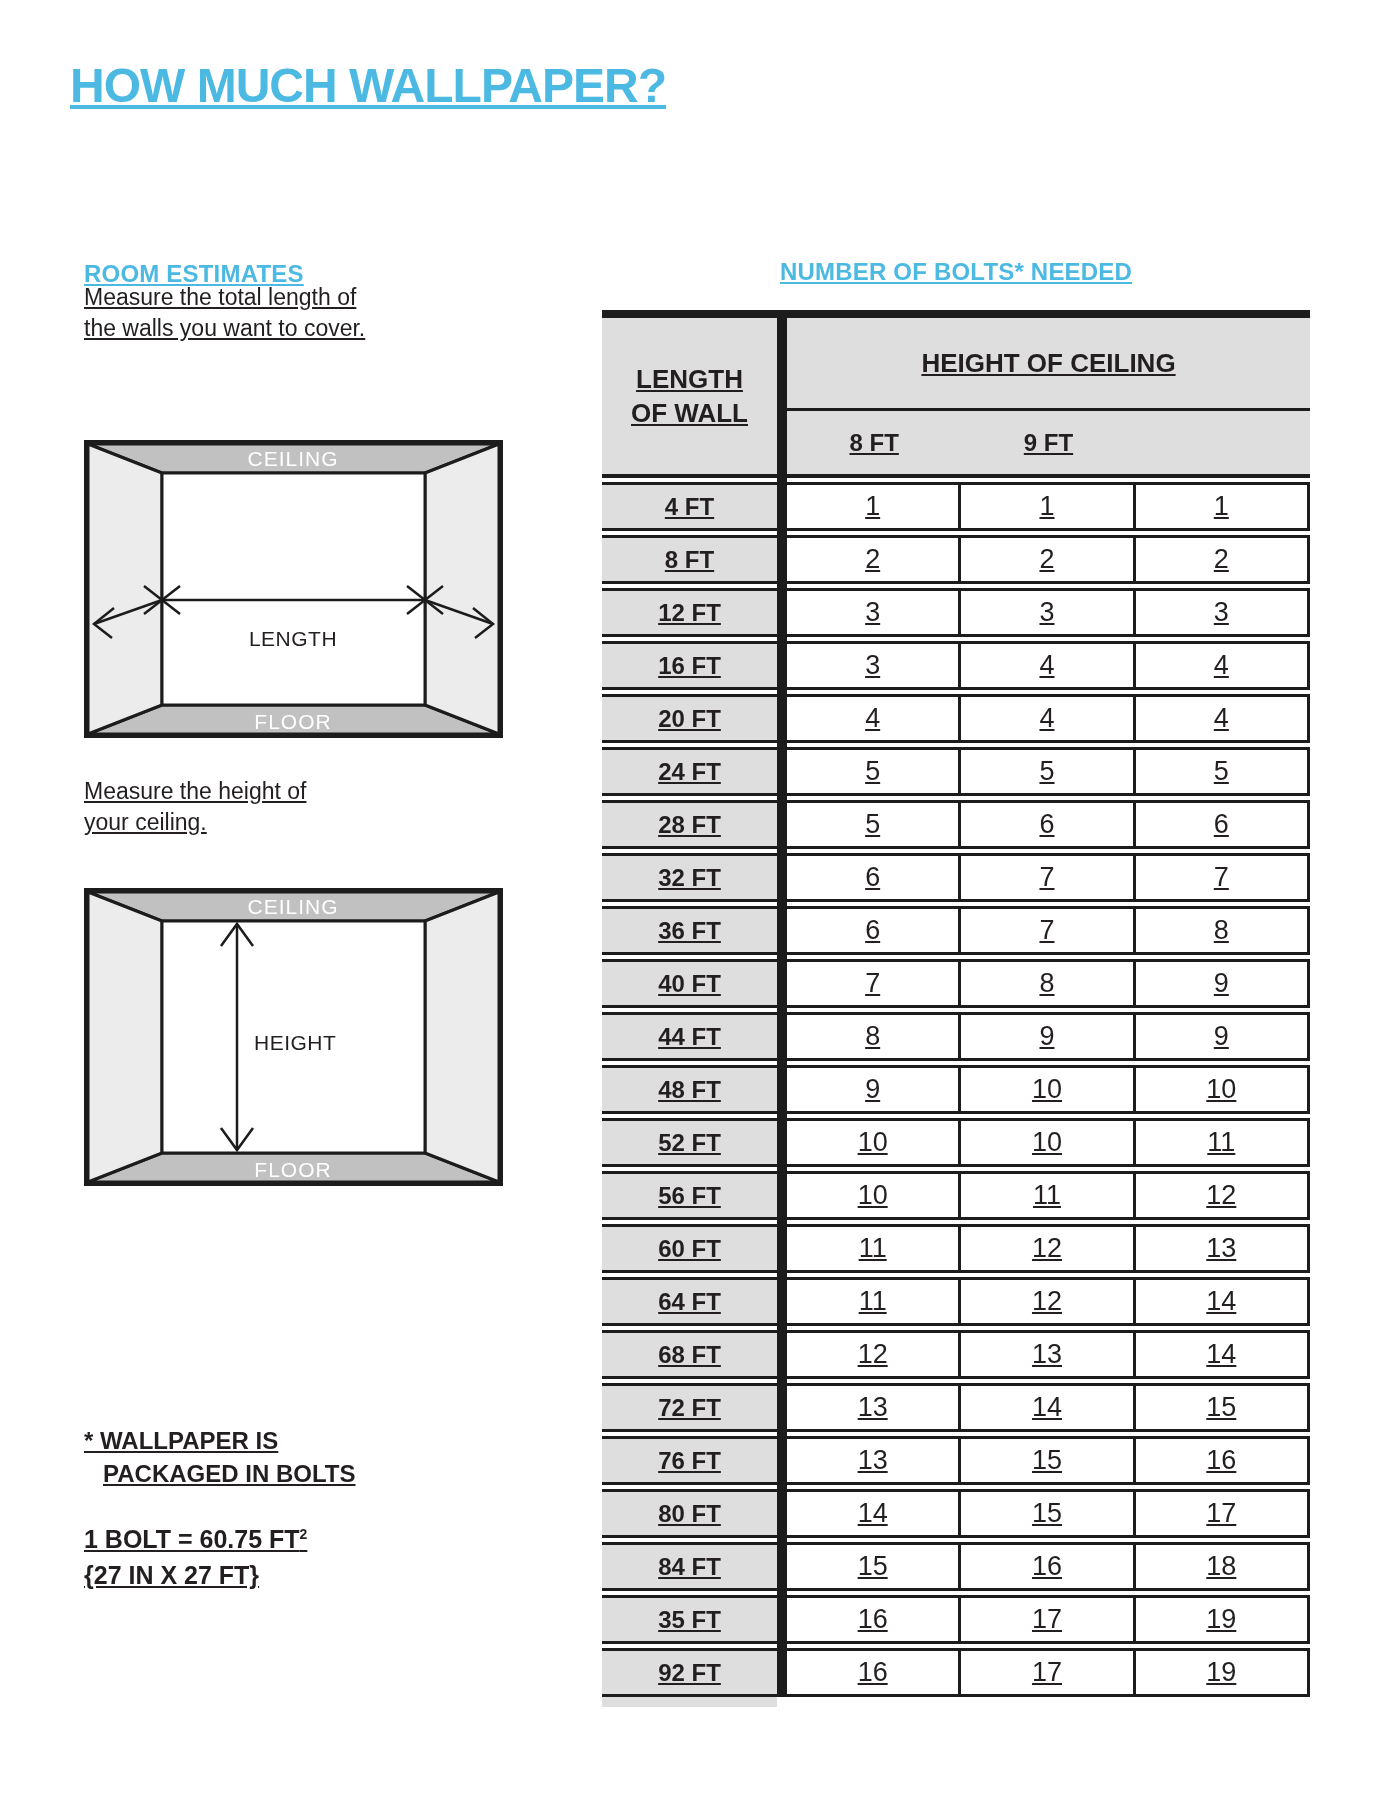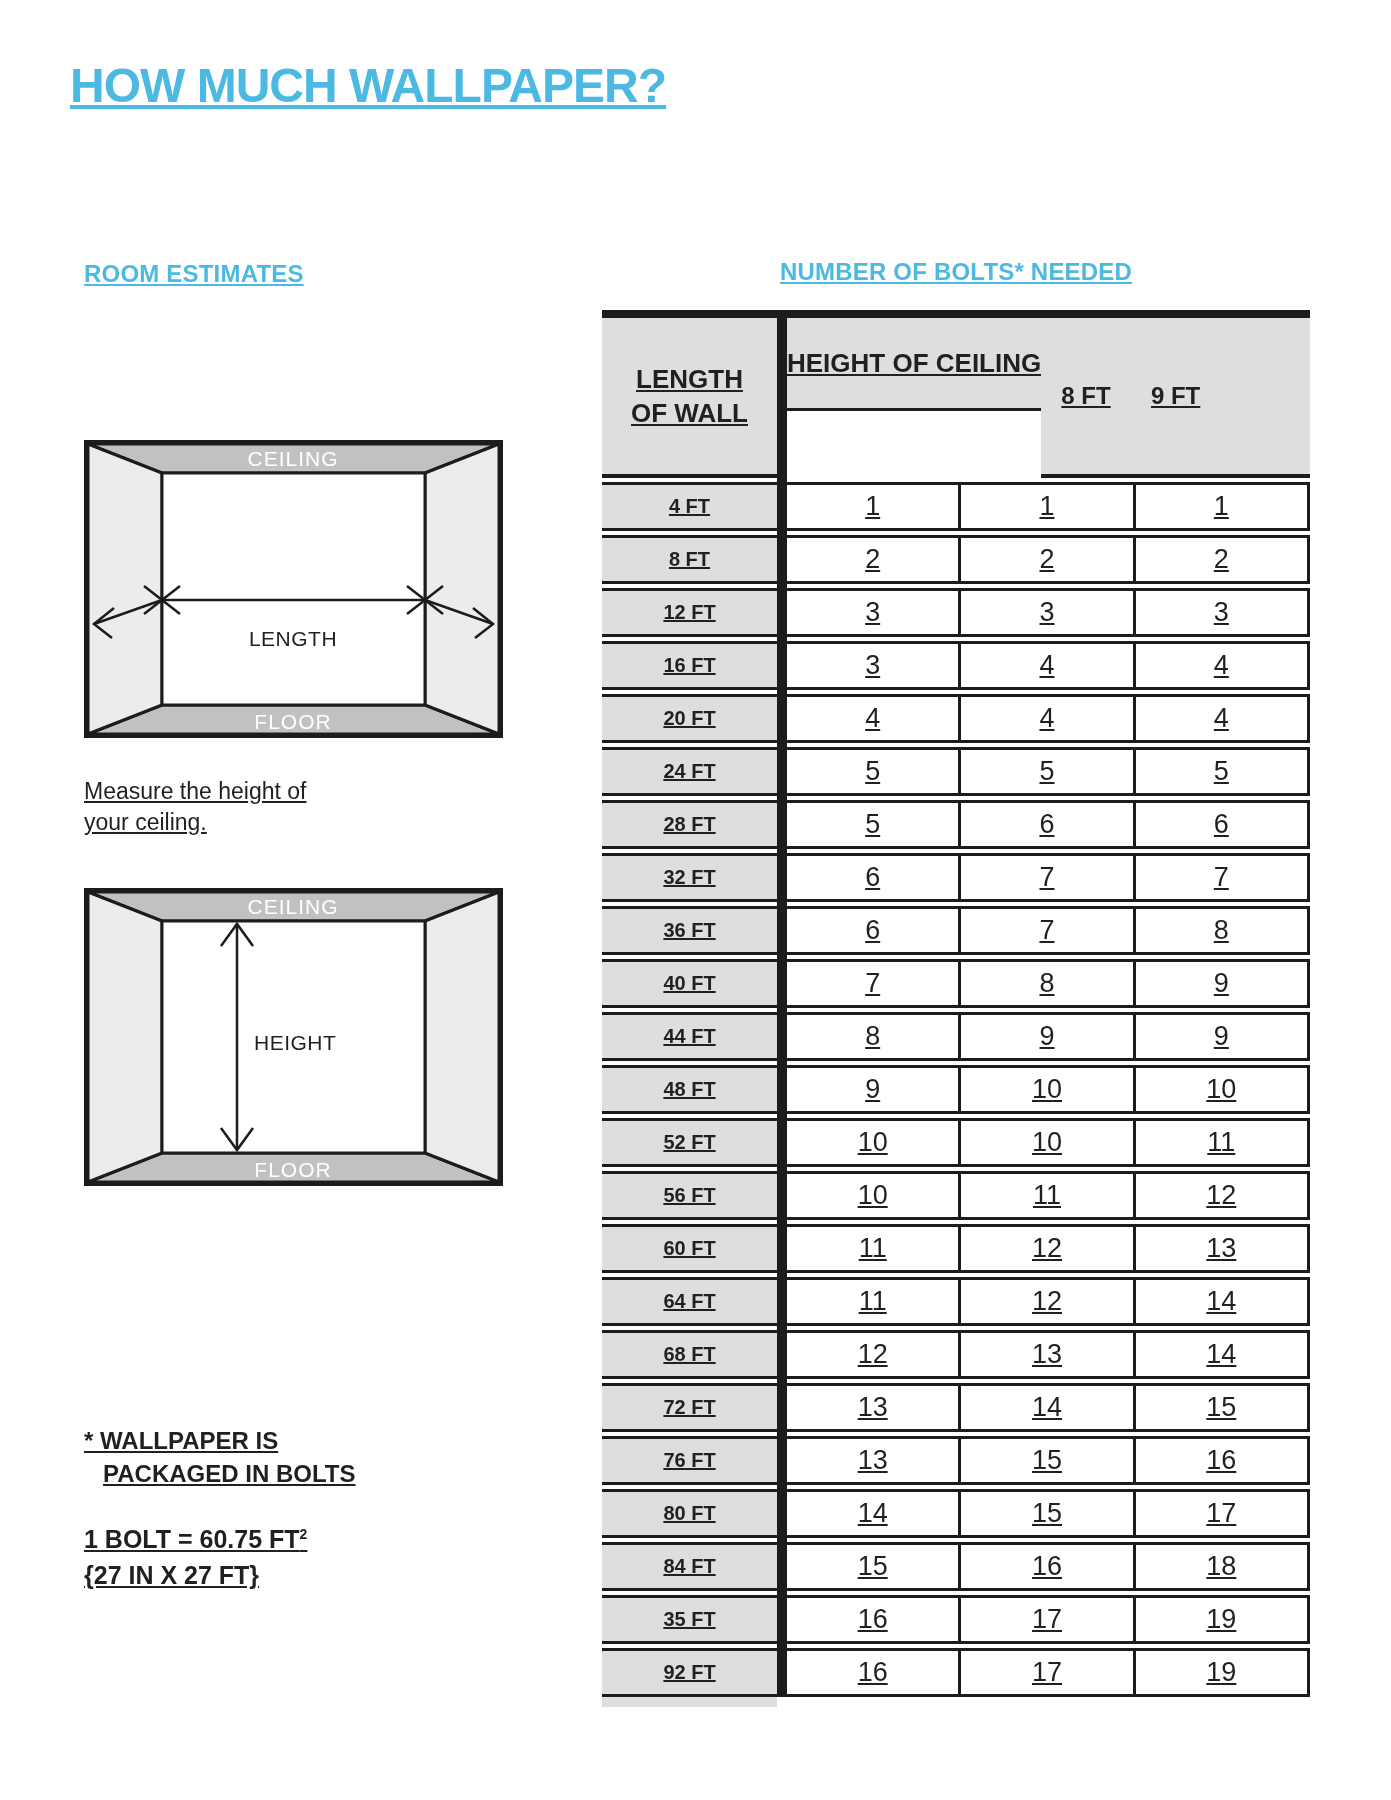--- a/index.html
+++ b/index.html
@@ -32,21 +32,21 @@
   
   .tbl-title { left:602px; width:708px; top:258px; text-align:center; }
   .bolt-table { left:602px; top:310px; width:708px; height:1397px; }
   .tbl-topbar { width:708px; height:8px; background:#1c1c1c; }
   .thead { display:grid; grid-template-columns:175px 10px 1fr; height:160px; margin-bottom:4px; }
   .thead-left {
     background:var(--cellgray); border-bottom:4px solid #1c1c1c;
     display:flex; flex-direction:column; align-items:center; justify-content:center;
     font-size:26px; font-weight:bold; line-height:34px;
   }
-  .thead-right { display:flex; flex-direction:row; }
+  .thead-right { display:flex; flex-direction:column; }
   .thead-main {
     height:90px; background:var(--cellgray); border-bottom:3px solid #1c1c1c;
     display:flex; align-items:center; justify-content:center;
     font-size:26px; font-weight:bold;
   }
   .thead-sub {
     flex:1; background:var(--cellgray); border-bottom:4px solid #1c1c1c;
     display:grid; grid-template-columns:1fr 1fr 1fr;
   }
   .thead-sub div {
@@ -55,40 +55,44 @@
   }
   .tbody { width:708px; }
   .trow {
     display:grid; grid-template-columns:175px 10px 1fr 1fr 1fr;
     height:49px; margin-bottom:4px; box-sizing:border-box;
   }
   .tlabel {
     background:var(--cellgray);
     border-top:3px solid #1c1c1c; border-bottom:3px solid #1c1c1c;
     display:flex; align-items:center; justify-content:center;
-    font-size:20px; font-weight:bold; box-sizing:border-box;
+    font-size:24px; font-weight:bold; box-sizing:border-box;
   }
   .tspacer { background:transparent; }
   .tcell {
     background:#ffffff; box-sizing:border-box;
     border-top:3px solid #1c1c1c; border-bottom:3px solid #1c1c1c; border-right:3px solid #1c1c1c;
     display:flex; align-items:center; justify-content:center; font-size:27px;
   }
   .tbl-bar { position:absolute; left:175px; top:8px; width:10px; height:1379px; background:#1c1c1c; }
   .tbl-sliver { position:absolute; left:0; top:1387px; width:175px; height:10px; background:var(--cellgray); }
 </style>
 </head>
 <body>
 
 <div class="page" style="--accent: #4cb9e3; --cellgray: #dedede;">
 
   <div class="abs main-title">HOW MUCH WALLPAPER?</div>
 
   <div class="abs section-title" style="left:84px; top:260px;">ROOM ESTIMATES</div>
 
+  <div class="abs para" style="top:282px;">
+    <div>Measure the total length of</div>
+    <div>the walls you want to cover.</div>
+  </div>
 
   <div class="abs diagram" style="top:440px;">
     <svg width="419" height="298" viewBox="0 0 419 298">
       <rect x="2.5" y="2.5" width="414" height="293" fill="#ffffff" stroke="#1c1c1c" stroke-width="5"></rect>
       <polygon points="4,4 415,4 341,33 78,33" fill="#c1c1c1" stroke="#1c1c1c" stroke-width="3"></polygon>
       <polygon points="4,294 415,294 341,265 78,265" fill="#c1c1c1" stroke="#1c1c1c" stroke-width="3"></polygon>
       <polygon points="4,4 78,33 78,265 4,294" fill="#ececec" stroke="#1c1c1c" stroke-width="3"></polygon>
       <polygon points="415,4 341,33 341,265 415,294" fill="#ececec" stroke="#1c1c1c" stroke-width="3"></polygon>
       <rect x="78" y="33" width="263" height="232" fill="#ffffff" stroke="#1c1c1c" stroke-width="3"></rect>
       <text x="209" y="26" text-anchor="middle" fill="#ffffff" font-size="21" letter-spacing="1">CEILING</text>

